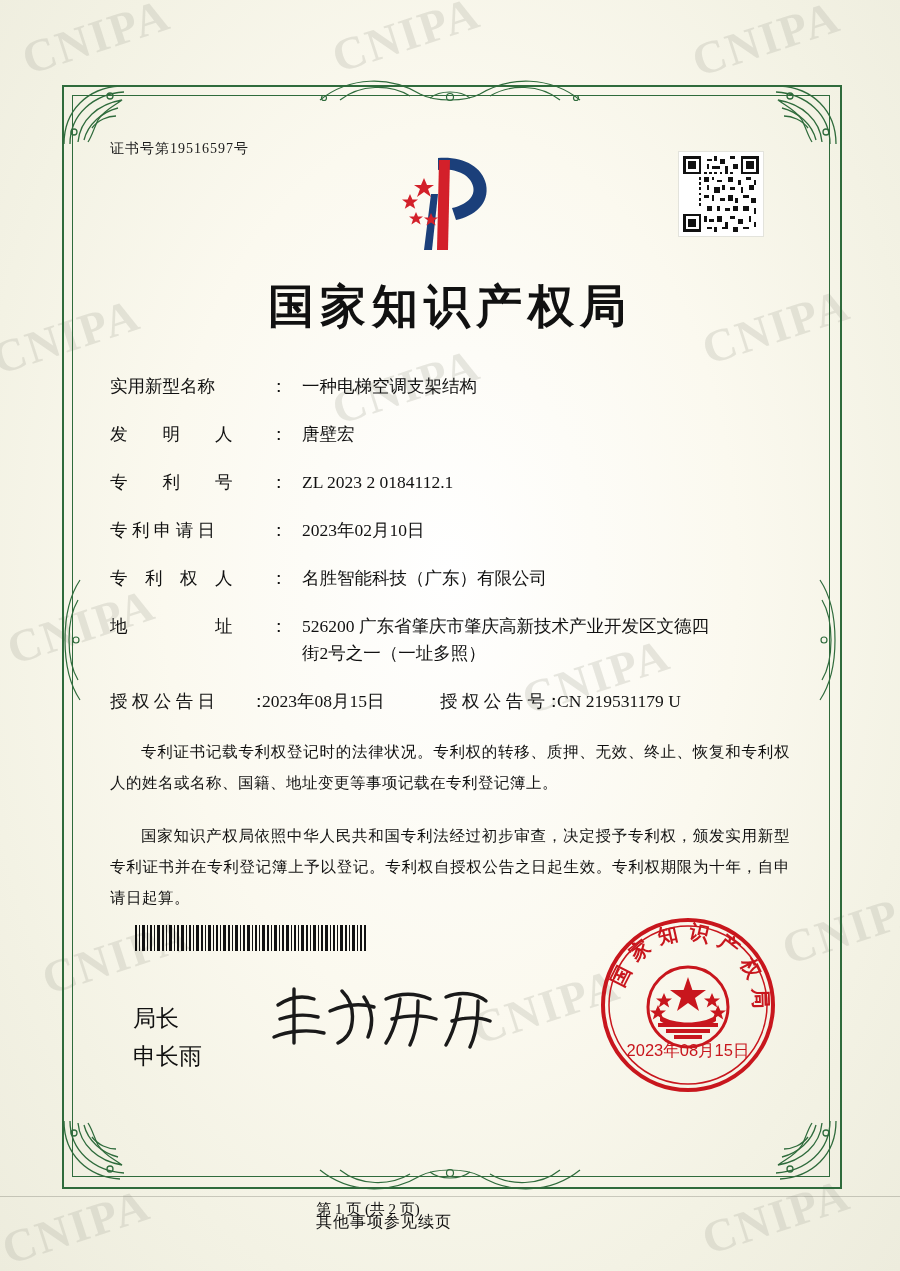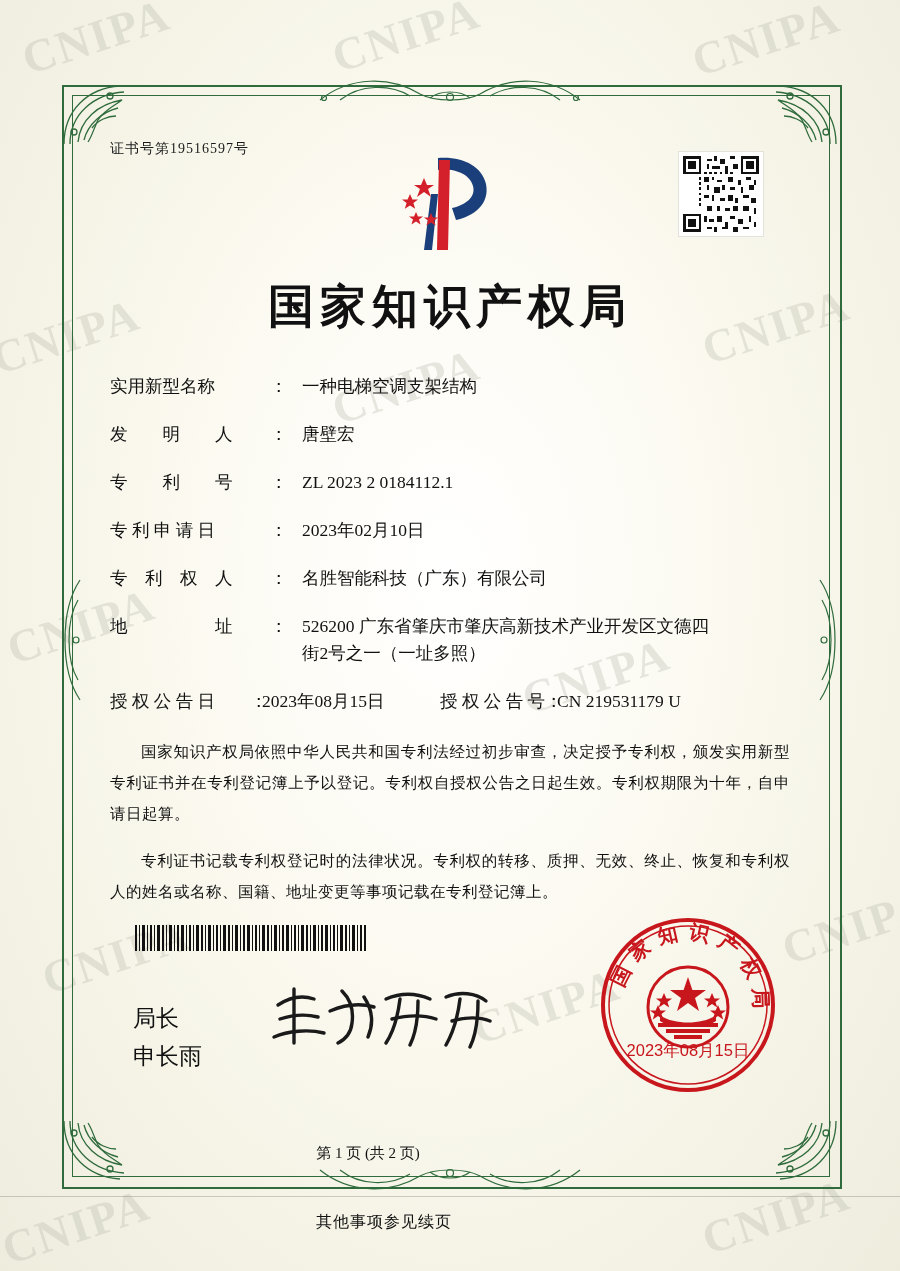--- a/index.html
+++ b/index.html
@@ -188,21 +188,21 @@
     width: 180px;
     text-align: center;
     color: #c8161d;
     font-size: 16.5px;
     font-family: "Liberation Sans", sans-serif;
   }
 
   .page-num {
     position: absolute;
     left: 0;
-    top: 1144px;
+    top: 1200px;
     width: 736px;
     text-align: center;
     font-size: 15px;
     color: #111;
   }
   .footer-note {
     position: absolute;
     left: 0;
     top: 1212px;
     width: 768px;
@@ -478,22 +478,22 @@
         </div>
         <div class="dual-right">
           <div class="f-label" style="width:auto;flex:0 0 auto;">授 权 公 告 号</div>
           <div class="f-colon">：</div>
           <div class="f-value">CN 219531179 U</div>
         </div>
       </div>
 
     </div>
 
+    <div class="para p2">专利证书记载专利权登记时的法律状况。专利权的转移、质押、无效、终止、恢复和专利权人的姓名或名称、国籍、地址变更等事项记载在专利登记簿上。</div>
     <div class="para p1">国家知识产权局依照中华人民共和国专利法经过初步审查，决定授予专利权，颁发实用新型专利证书并在专利登记簿上予以登记。专利权自授权公告之日起生效。专利权期限为十年，自申请日起算。</div>
-    <div class="para p2">专利证书记载专利权登记时的法律状况。专利权的转移、质押、无效、终止、恢复和专利权人的姓名或名称、国籍、地址变更等事项记载在专利登记簿上。</div>
 
   </div>
 
   <svg class="barcode" viewBox="0 0 232 26" shape-rendering="crispEdges">
     <g fill="#111">
       <rect x="0" y="0" width="2" height="26"></rect>
         <rect x="4" y="0" width="1" height="26"></rect>
       <rect x="7" y="0" width="3" height="26"></rect>
         <rect x="12" y="0" width="1" height="26"></rect>
       <rect x="15" y="0" width="2" height="26"></rect>

